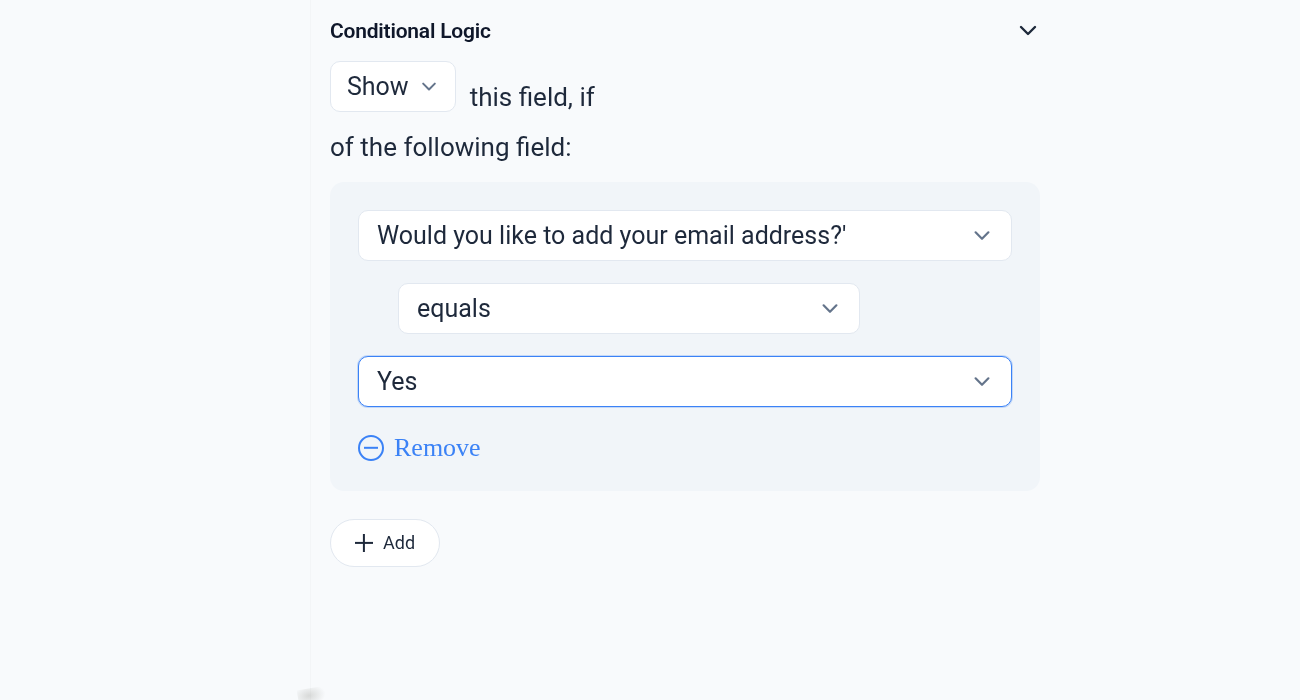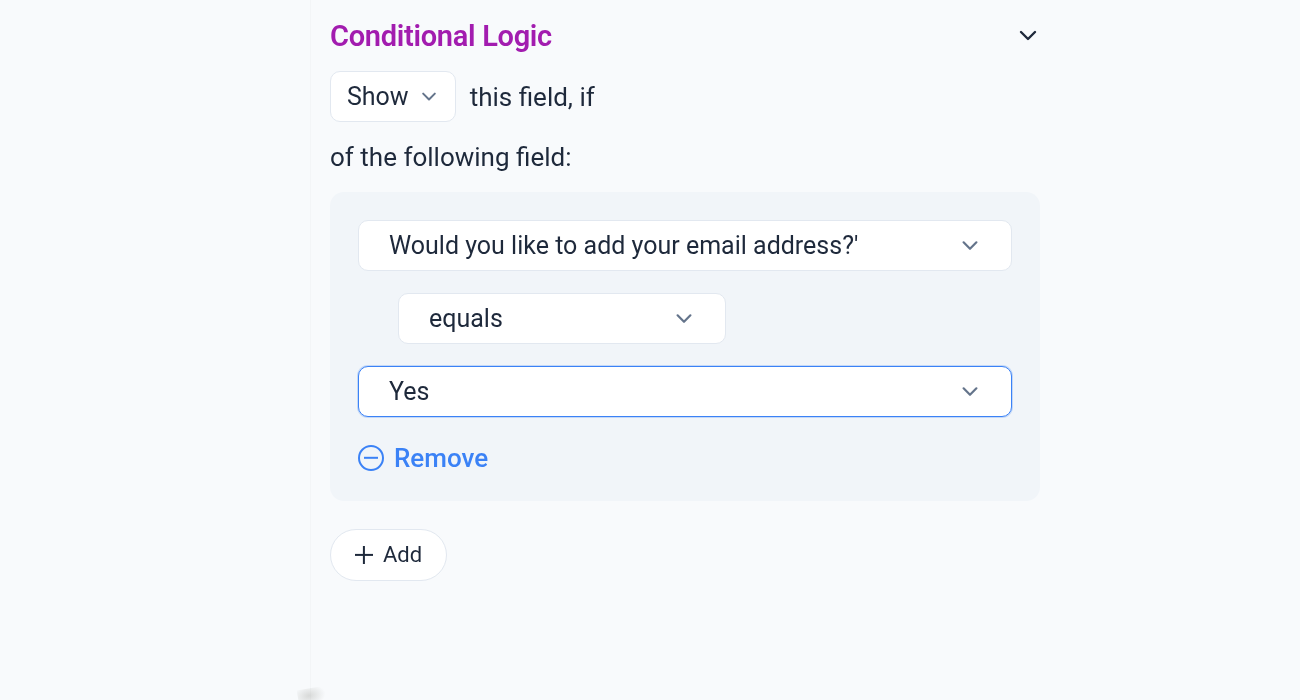--- a/index.html
+++ b/index.html
@@ -33,43 +33,43 @@
     top: 15px;
     width: 710px;
   }
   .panel-header {
     display: flex;
     align-items: center;
     justify-content: space-between;
     padding: 4px 0 18px 0;
   }
   .panel-title {
-    font-size: 29px;
+    font-size: 21px;
     font-weight: 600;
-    color: #a21caf;
+    color: #0f172a;
     letter-spacing: -0.01em;
   }
   .sentence-row {
     display: flex;
-    align-items: center;
+    align-items: flex-end;
     gap: 14px;
     margin-bottom: 20px;
   }
   .sentence-text {
     font-size: 26px;
     color: #1e293b;
   }
   .select {
     display: inline-flex;
     align-items: center;
     gap: 10px;
     background: #ffffff;
     border: 1px solid #e2e8f0;
     border-radius: 10px;
-    padding: 12px 30px;
+    padding: 12px 18px;
     font-size: 25px;
     color: #1e293b;
     cursor: pointer;
     line-height: 1;
     box-shadow: 0 0 0 rgba(0,0,0,0);
   }
   .select.small {
     padding: 12px 16px;
   }
   .select.full {
@@ -87,27 +87,28 @@
   .rule-card {
     background: #f1f5f9;
     border-radius: 14px;
     padding: 28px 28px 28px 28px;
     margin-top: 4px;
   }
   .rule-row { margin-bottom: 22px; }
   .rule-row.indent { padding-left: 40px; }
   .rule-row.last { margin-bottom: 4px; }
   .op-wrap {
-    width: 328px;
+    width: 462px;
   }
   .remove-row {
     display: flex;
     align-items: center;
     gap: 10px;
     margin-top: 26px;
+    font-family: Liberation Serif, serif;
   }
   .remove-link {
     display: inline-flex;
     align-items: center;
     gap: 10px;
     color: #3b82f6;
     font-size: 26px;
     font-weight: 500;
     cursor: pointer;
   }
@@ -129,21 +130,21 @@
     transform: translateY(-50%);
   }
   .add-btn {
     display: inline-flex;
     align-items: center;
     gap: 10px;
     background: #ffffff;
     border: 1px solid #e2e8f0;
     border-radius: 999px;
     padding: 14px 24px;
-    font-size: 22px;
+    font-size: 18px;
     color: #1e293b;
     cursor: pointer;
     margin-top: 28px;
     line-height: 1;
   }
   .plus {
     position: relative;
     width: 18px;
     height: 18px;
     display: inline-block;

